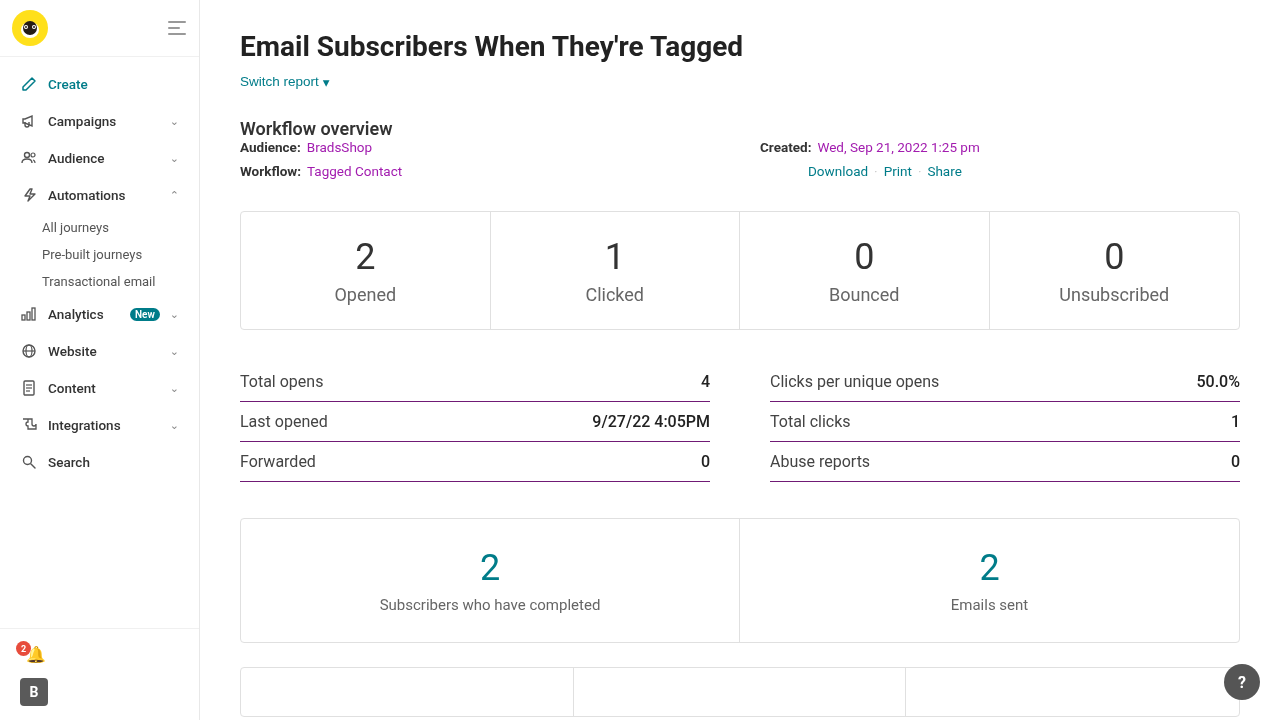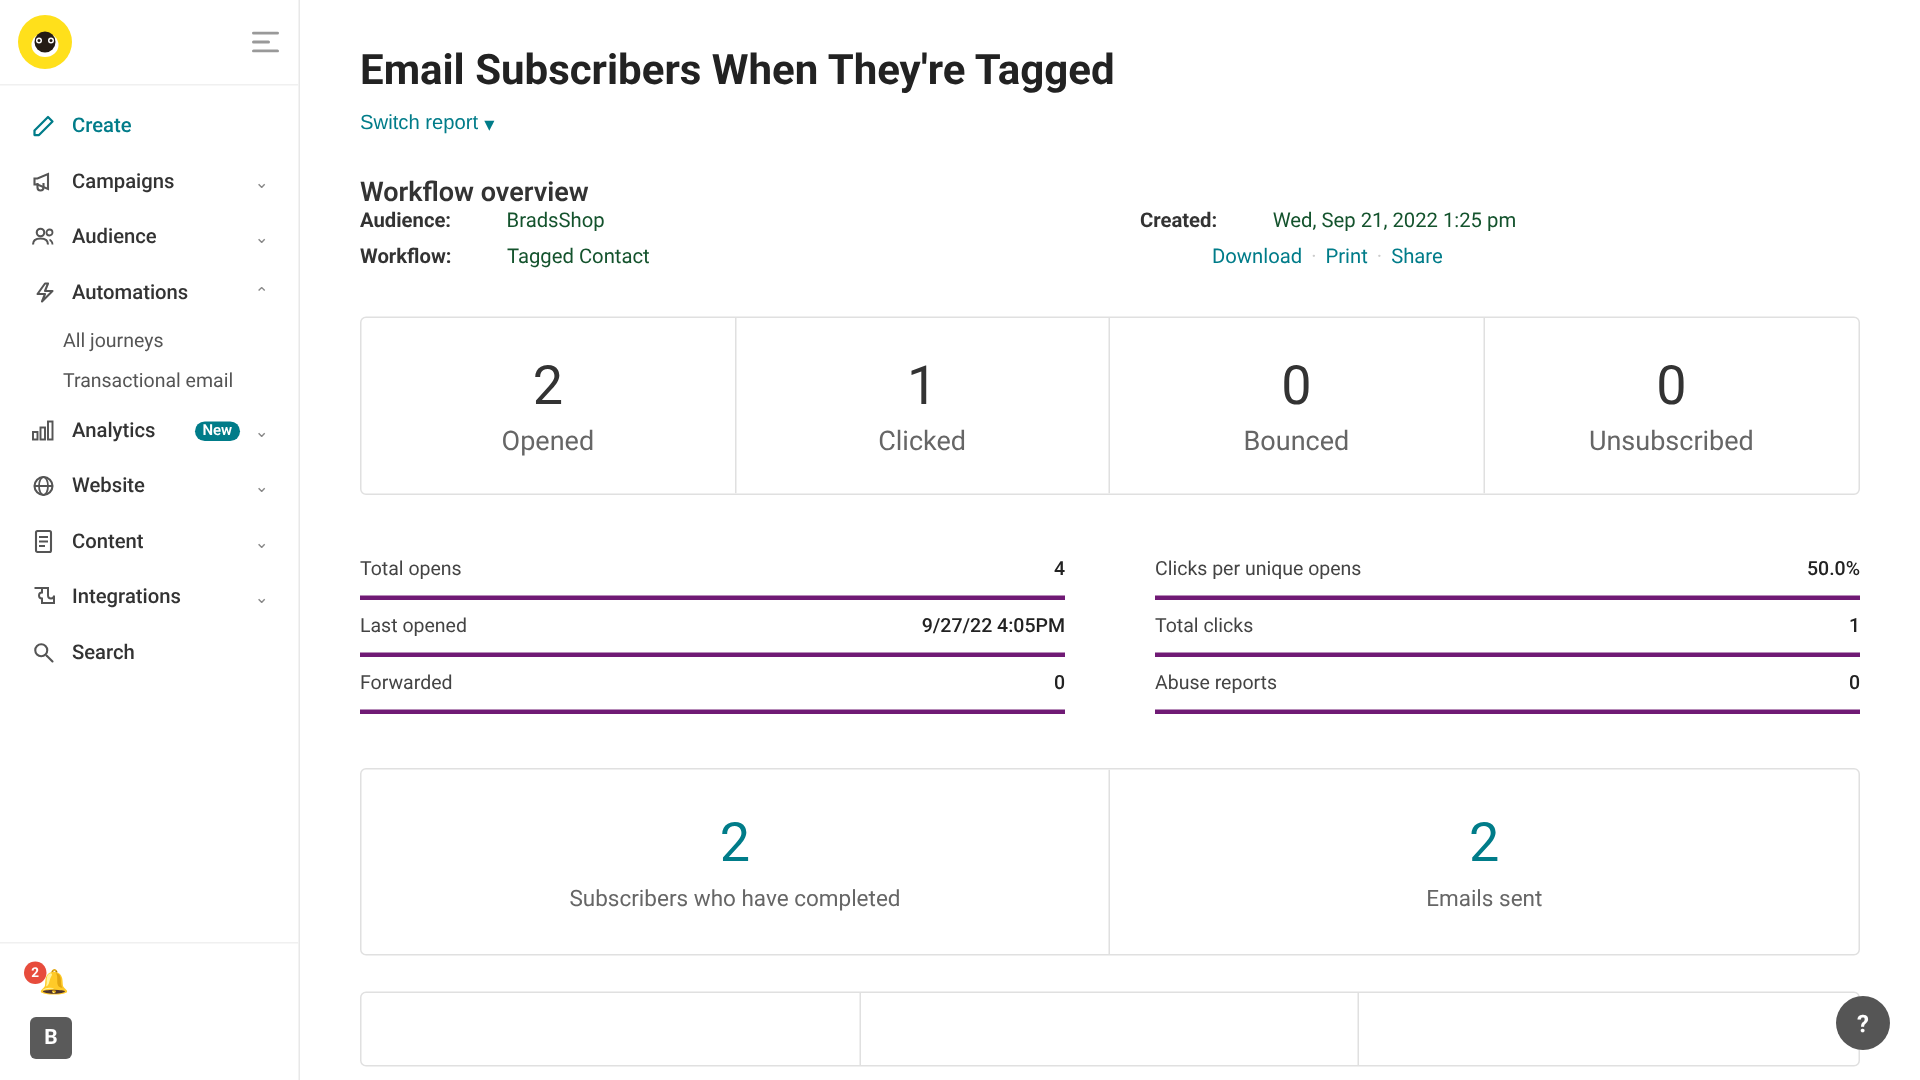--- a/index.html
+++ b/index.html
@@ -163,21 +163,21 @@
     }
     .info-left, .info-right { flex: 1; }
     .info-row {
       display: flex;
       align-items: baseline;
       gap: 6px;
       margin-bottom: 8px;
       font-size: 13.5px;
     }
     .info-label { font-weight: 700; color: #333; }
-    .info-value { color: #14532d; margin-left: 31px; }
+    .info-value { color: #a21caf; }
     .info-links { display: flex; gap: 6px; align-items: center; font-size: 13.5px; margin-left: 48px; }
     .info-link { color: #007c89; cursor: pointer; text-decoration: none; }
     .info-sep { color: #ccc; }
 
     
     .stats-cards {
       display: grid;
       grid-template-columns: repeat(4, 1fr);
       border: 1px solid #e0e0e0;
       border-radius: 4px;
@@ -207,22 +207,22 @@
       display: grid;
       grid-template-columns: 1fr 1fr;
       gap: 0 60px;
       margin-bottom: 36px;
     }
     .detail-row {
       display: flex;
       justify-content: space-between;
       align-items: center;
       padding: 10px 0;
-      border-bottom: 3px solid #701a75;
-      font-size: 13px;
+      border-bottom: 1px solid #701a75;
+      font-size: 16px;
     }
     .detail-row-label { color: #444; }
     .detail-row-value { color: #222; font-weight: 500; }
 
     
     .bottom-cards {
       display: grid;
       grid-template-columns: 1fr 1fr;
       border: 1px solid #e0e0e0;
       border-radius: 4px;
@@ -342,20 +342,21 @@
       <span class="nav-icon">
         <svg width="16" height="16" viewBox="0 0 16 16" fill="none">
             <path d="M9 2L4 9h5l-2 5 7-7H9l2-5z" stroke="#555" stroke-width="1.4" fill="none" stroke-linejoin="round"></path>
           </svg>
       </span>
       <span class="nav-item-label">Automations</span>
       <span class="nav-chevron">⌃</span>
     </div>
 
     <a class="sub-nav-item">All journeys</a>
+    <a class="sub-nav-item">Pre-built journeys</a>
     <a class="sub-nav-item">Transactional email</a>
 
     <div class="nav-item">
       <span class="nav-icon">
         <svg width="16" height="16" viewBox="0 0 16 16" fill="none">
             <rect x="1" y="9" width="3" height="5" stroke="#555" stroke-width="1.3" fill="none"></rect>
             <rect x="6" y="6" width="3" height="8" stroke="#555" stroke-width="1.3" fill="none"></rect>
             <rect x="11" y="2" width="3" height="12" stroke="#555" stroke-width="1.3" fill="none"></rect>
           </svg>
       </span>

